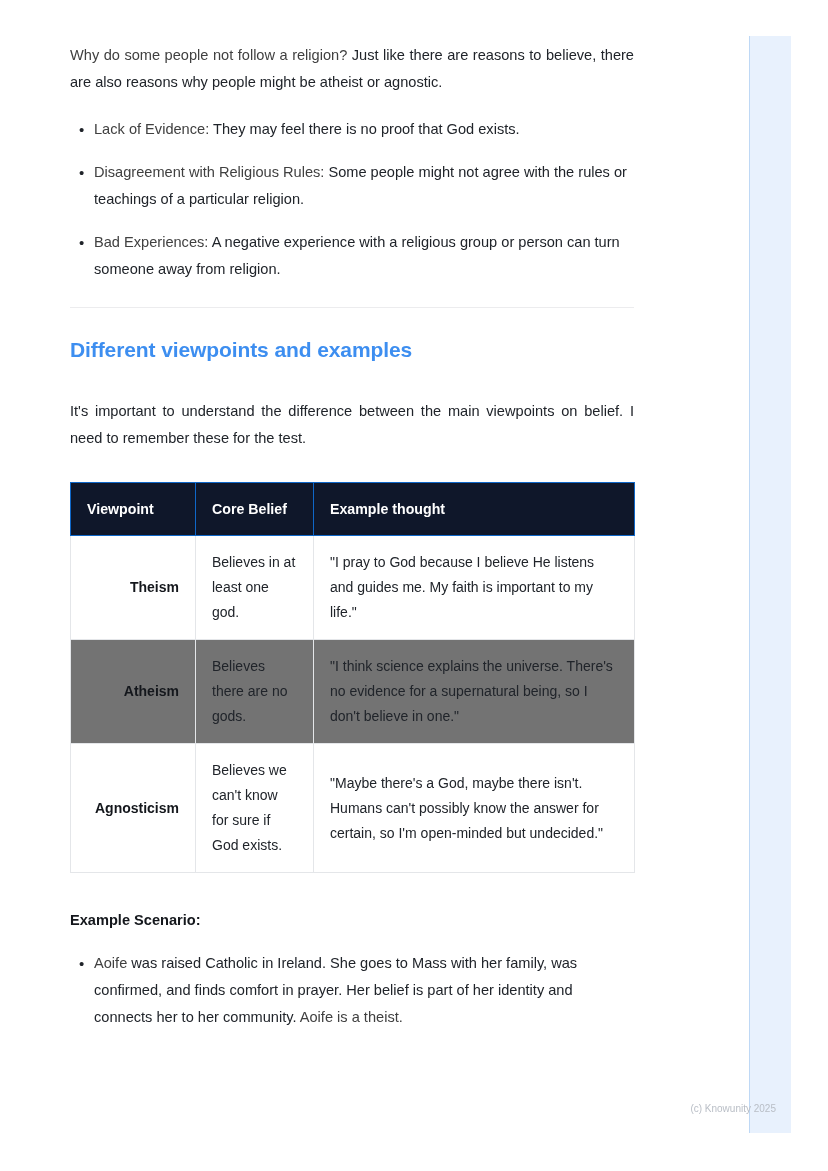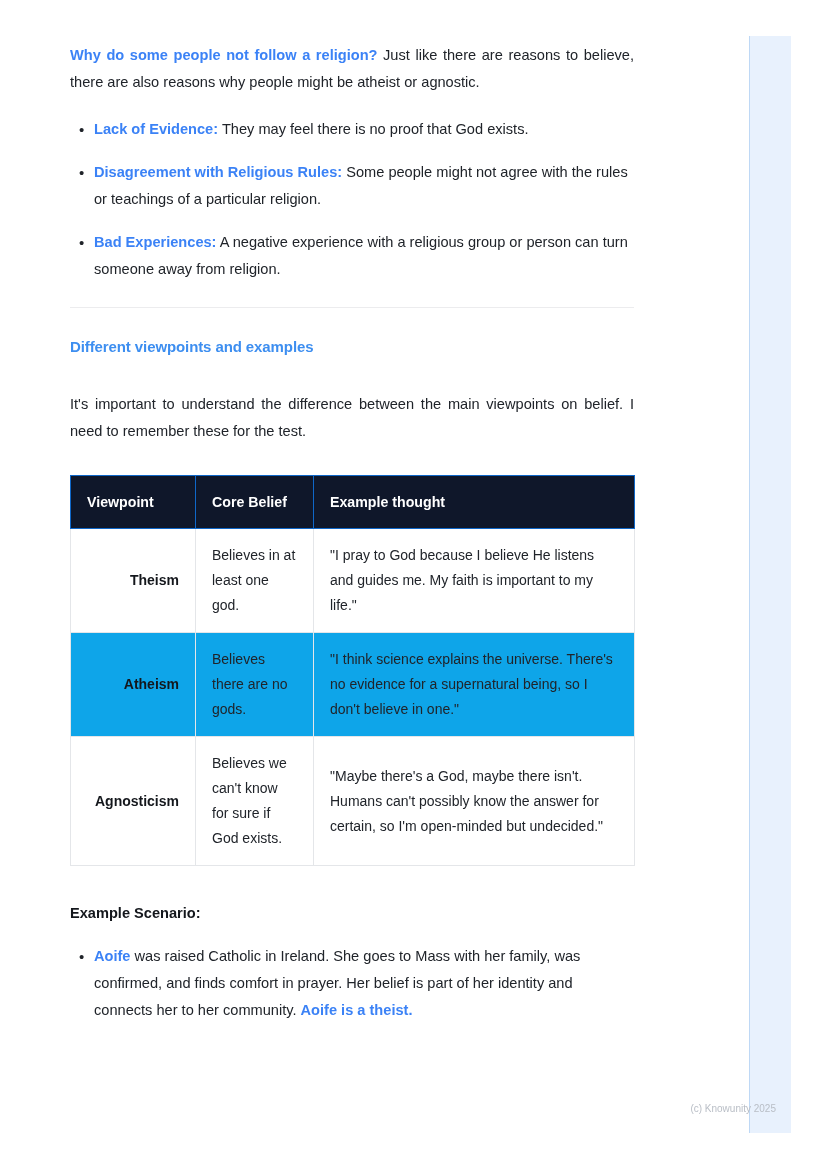--- a/index.html
+++ b/index.html
@@ -44,21 +44,21 @@
   }
 
   p.body-text {
     margin: 0;
     font-size: 14.6px;
     line-height: 27px;
     color: #20242a;
     text-align: justify;
     text-justify: inter-word;
   }
-  p.body-text b, li b, span.b { font-weight: bold; color: #3b82f6; }
+  p.body-text b, li b, span.b { font-weight: normal; color: #404040; }
 
   #intro-para { padding-top: 42px; }
 
   ul.bullets {
     margin: 0;
     padding: 0;
     list-style: none;
   }
   ul.bullets li {
     position: relative;
@@ -82,21 +82,21 @@
 
   hr.divider {
     border: none;
     border-top: 1px solid #ececee;
     margin: 24px 0 0 0;
     width: 564px;
   }
 
   h2.section-heading {
     margin: 30px 0 0 0;
-    font-size: 15px;
+    font-size: 21px;
     font-weight: bold;
     color: #3d8ef0;
     letter-spacing: -0.1px;
   }
 
   #viewpoints-para { margin-top: 36px; }
 
   
   table.viewpoints {
     margin-top: 30px;
@@ -120,21 +120,21 @@
     font-size: 14px;
     line-height: 25px;
     color: #20242a;
     vertical-align: middle;
   }
   table.viewpoints td.viewpoint-cell {
     font-weight: bold;
     color: #14171c;
     text-align: right;
   }
-  table.viewpoints tbody tr.alt td { background: #0ea5e9; }
+  table.viewpoints tbody tr.alt td { background: #737373; }
   col.c1 { width: 125px; }
   col.c2 { width: 118px; }
   col.c3 { width: 321px; }
 
   
   #scenario-label {
     margin-top: 34px;
     font-size: 14.6px;
     line-height: 27px;
     font-weight: bold;

